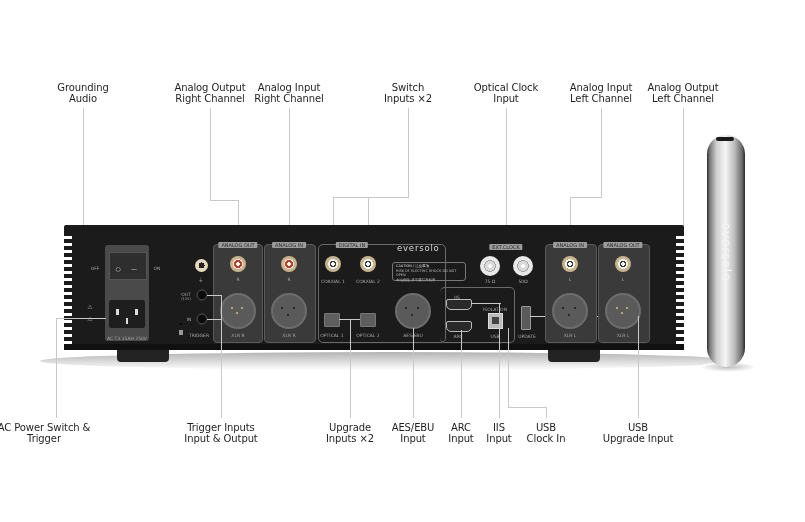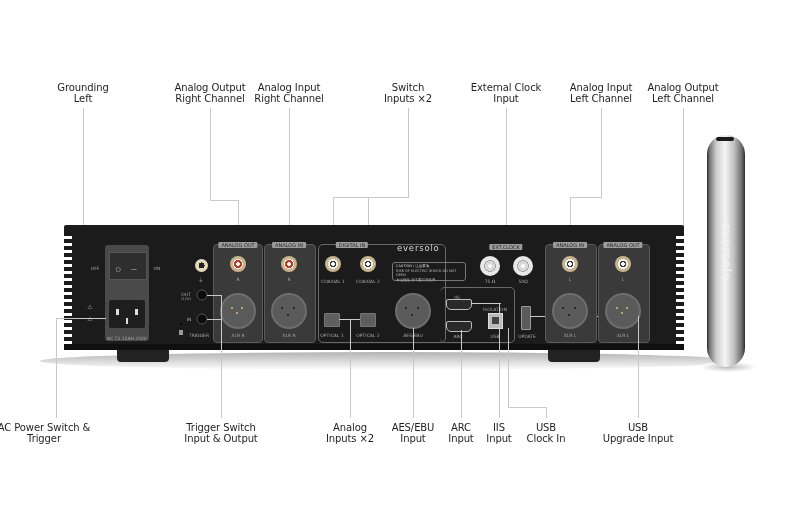--- a/index.html
+++ b/index.html
@@ -31,25 +31,25 @@
   .rocker { position: absolute; left: 109px; top: 252px; width: 36px; height: 26px; background: #2e2e2e; border: 1px solid #555; }
   .iec { position: absolute; left: 109px; top: 300px; width: 36px; height: 28px; background: #1e1e1e; border-radius: 2px; }
   .remote { position: absolute; left: 707px; top: 135px; width: 38px; height: 232px; border-radius: 19px; background: linear-gradient(to right, #2a2a2a 0, #777 7%, #cfcfcf 25%, #f5f5f5 48%, #bdbdbd 72%, #6a6a6a 92%, #2a2a2a 100%); }
   .remote-logo { position: absolute; left: 726px; top: 252px; color: #f4f4f4; font-size: 12px; transform: translate(-50%,-50%) rotate(90deg); letter-spacing: 1px; white-space: nowrap; }
   .brand { position: absolute; color: #d8d8d8; font-size: 8.5px; letter-spacing: .8px; white-space: nowrap; }
   .caution { position: absolute; left: 392px; top: 262px; width: 74px; height: 19px; border: 1px solid #777; border-radius: 3px; color: #bbb; font-size: 3.5px; line-height: 4.5px; padding: 1px 3px; box-sizing: border-box; }
 </style>
 </head>
 <body>
 
-<div class="label" style="left:83px;top:82px"><span>Grounding</span><br><span>Left</span></div>
+<div class="label" style="left:83px;top:82px"><span>Grounding</span><br><span>Audio</span></div>
 <div class="label" style="left:210px;top:82px"><span>Analog Output</span><br><span>Right Channel</span></div>
 <div class="label" style="left:289px;top:82px"><span>Analog Input</span><br><span>Right Channel</span></div>
 <div class="label" style="left:408px;top:82px"><span>Switch</span><br><span>Inputs ×2</span></div>
-<div class="label" style="left:506px;top:82px"><span>External Clock</span><br><span>Input</span></div>
+<div class="label" style="left:506px;top:82px"><span>Optical Clock</span><br><span>Input</span></div>
 <div class="label" style="left:601px;top:82px"><span>Analog Input</span><br><span>Left Channel</span></div>
 <div class="label" style="left:683px;top:82px"><span>Analog Output</span><br><span>Left Channel</span></div>
 
 <div class="wire" style="left:83px;top:108px;width:1px;height:158px"></div>
 <div class="wire" style="left:83px;top:265px;width:112px;height:1px"></div>
 
 <div class="wire" style="left:210px;top:108px;width:1px;height:92px"></div>
 <div class="wire" style="left:210px;top:200px;width:28px;height:1px"></div>
 <div class="wire" style="left:238px;top:200px;width:1px;height:46px"></div>
 
@@ -201,22 +201,22 @@
 <div class="wire" style="left:350px;top:319px;width:1px;height:99px"></div>
 <div class="wire" style="left:413px;top:328px;width:1px;height:90px"></div>
 <div class="wire" style="left:461px;top:330px;width:1px;height:88px"></div>
 <div class="wire" style="left:499px;top:303px;width:1px;height:115px"></div>
 <div class="wire" style="left:508px;top:328px;width:1px;height:80px"></div>
 <div class="wire" style="left:508px;top:407px;width:38px;height:1px"></div>
 <div class="wire" style="left:546px;top:407px;width:1px;height:11px"></div>
 <div class="wire" style="left:638px;top:316px;width:1px;height:102px"></div>
 
 <div class="label" style="left:44px;top:422px"><span>AC Power Switch &amp;</span><br><span>Trigger</span></div>
-<div class="label" style="left:221px;top:422px"><span>Trigger Switch</span><br><span>Input &amp; Output</span></div>
-<div class="label" style="left:350px;top:422px"><span>Analog</span><br><span>Inputs ×2</span></div>
+<div class="label" style="left:221px;top:422px"><span>Trigger Inputs</span><br><span>Input &amp; Output</span></div>
+<div class="label" style="left:350px;top:422px"><span>Upgrade</span><br><span>Inputs ×2</span></div>
 <div class="label" style="left:413px;top:422px"><span>AES/EBU</span><br><span>Input</span></div>
 <div class="label" style="left:461px;top:422px"><span>ARC</span><br><span>Input</span></div>
 <div class="label" style="left:499px;top:422px"><span>IIS</span><br><span>Input</span></div>
 <div class="label" style="left:546px;top:422px"><span>USB</span><br><span>Clock In</span></div>
 <div class="label" style="left:638px;top:422px"><span>USB</span><br><span>Upgrade Input</span></div>
 
 <div style="position:absolute;left:700px;top:362px;width:56px;height:10px;border-radius:50%;background:radial-gradient(ellipse,#bbb,#fff 70%)"></div>
 <div class="remote"></div>
 <div style="position:absolute;left:716px;top:137px;width:18px;height:4px;border-radius:3px;background:#1a1a1a"></div>
 <div class="remote-logo">eversolo</div>

